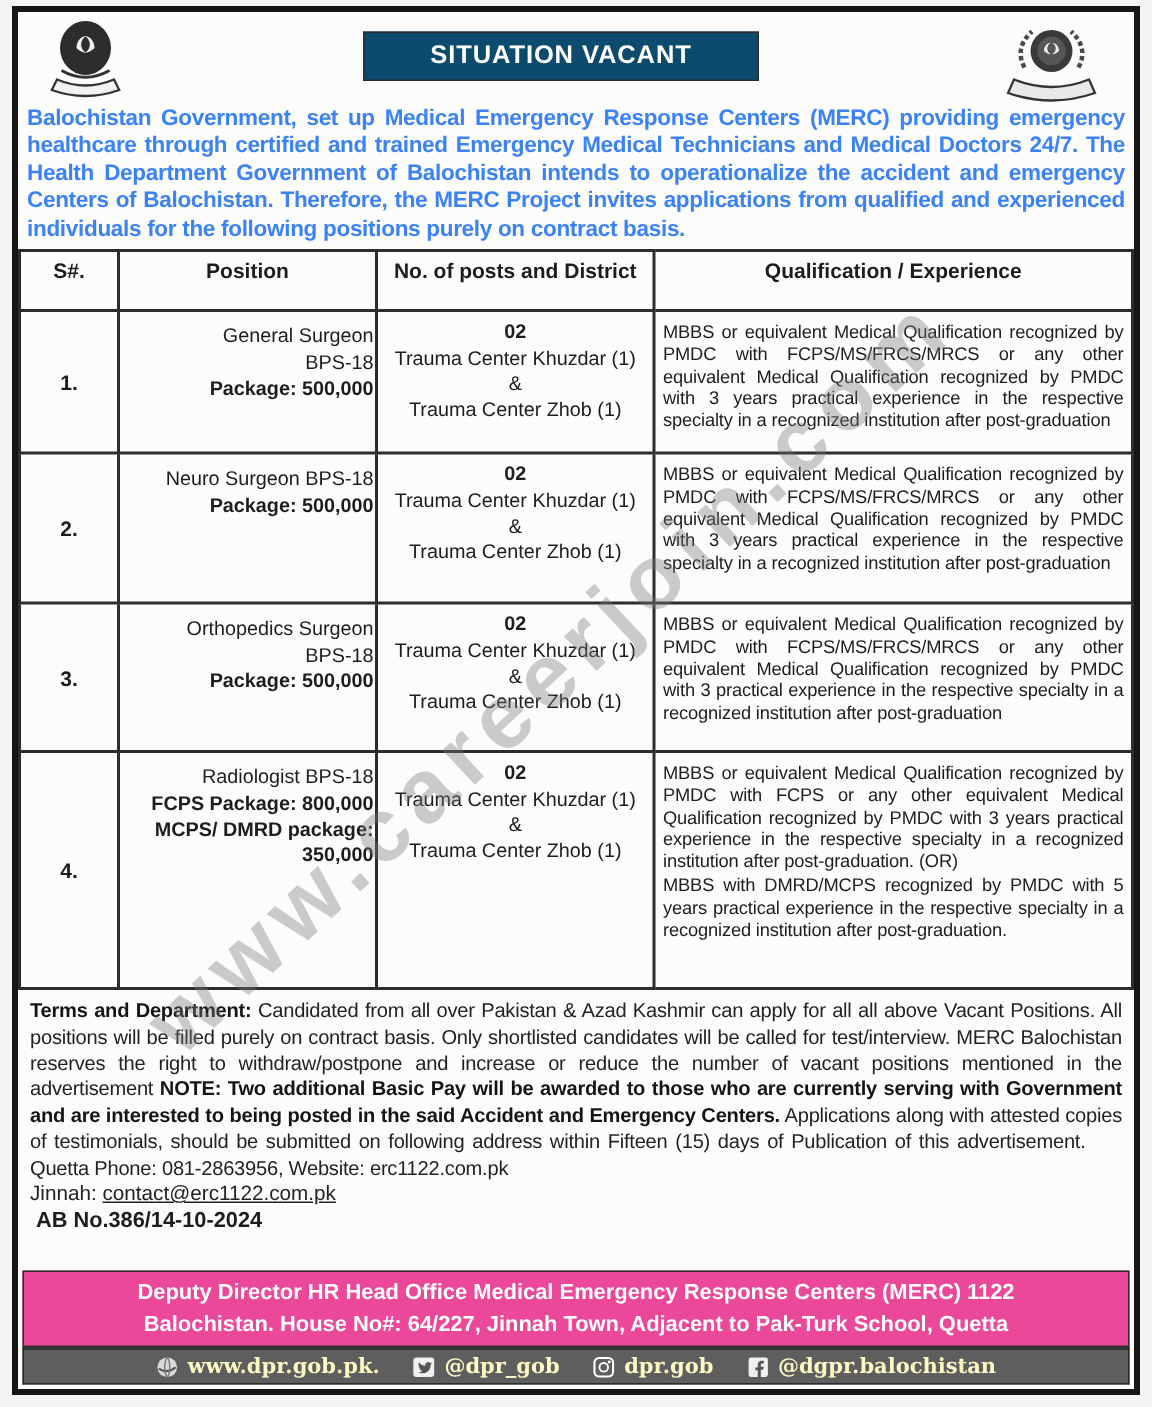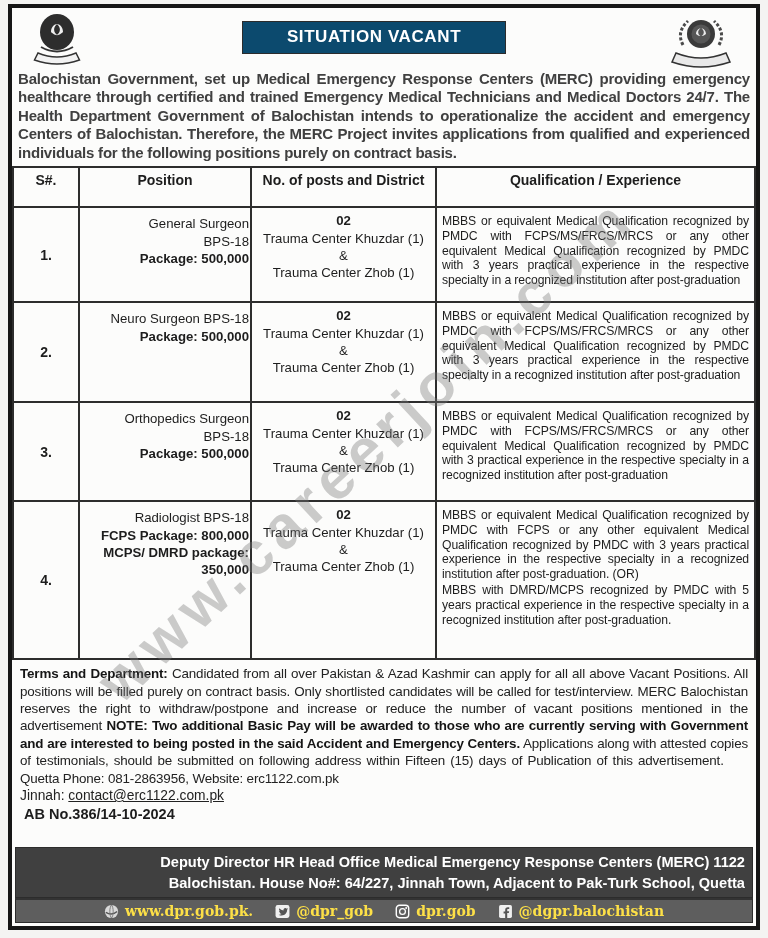--- a/index.html
+++ b/index.html
@@ -16,21 +16,21 @@
   .logo{flex:0 0 auto;}
   .title-wrap{flex:1;display:flex;justify-content:center;}
   .title-bar{
     margin-top:10px;background:#0c4a6e;color:#ffffff;font-weight:bold;
     font-size:17px;letter-spacing:.6px;padding:5px 44px 6px;white-space:nowrap;
     border:1px solid #2c2c2c;
   }
   
   .intro{
     padding:3px 6px 4px;font-weight:bold;font-size:15px;line-height:1.23;
-    text-align:justify;letter-spacing:-0.2px;color:#404040;
+    text-align:justify;letter-spacing:-0.2px;color:#3b82f6;
   }
   
   table{border-collapse:collapse;width:100%;table-layout:fixed;}
   th,td{border:2px solid #2d2d2d;vertical-align:top;overflow:hidden;}
   th{font-size:14px;padding:4px 2px;height:30px;text-align:center;}
   td.sr{text-align:center;font-weight:bold;font-size:14px;vertical-align:middle;}
   td.pos{text-align:right;font-size:13.2px;line-height:1.32;padding-top:7px;margin-left:37px;}
   td.pos .pkg{font-weight:bold;}
   td.posts{text-align:center;font-size:13.2px;line-height:1.32;padding-top:4px;}
   td.posts .count{font-weight:bold;}
@@ -45,26 +45,26 @@
     padding:5px 8px 0;font-size:13.4px;line-height:1.3;text-align:justify;
     letter-spacing:-0.15px;color:#222;
   }
   .terms .b{font-weight:bold;color:#151515;}
   .email-line{padding:1px 8px 0;font-size:13.8px;color:#222;}
   .email-link{text-decoration:underline;cursor:pointer;}
   .ab-line{text-align:left;font-weight:bold;font-size:14.5px;padding:3px 12px 0;}
   
   .footer-wrap{position:absolute;left:3px;right:3px;bottom:3px;}
   .footer-bar{
-    background:#404040;color:#ffffff;text-align:right;font-weight:bold;
+    background:#ec4899;color:#ffffff;text-align:center;font-weight:bold;
     font-size:14.6px;line-height:1.4;padding:4px 7px;border:1px solid #2c2c2c;
   }
   .social-bar{
     background:#5e5e5e;border:1px solid #2c2c2c;border-top:2px solid #333;
-    color:#fde047;display:flex;justify-content:center;align-items:center;gap:22px;
+    color:#fef9c3;display:flex;justify-content:center;align-items:center;gap:22px;
     padding:3px 6px;font-family:"DejaVu Serif", serif;font-weight:bold;font-size:14px;
   }
   .social-item{display:flex;align-items:center;gap:6px;white-space:nowrap;}
   .social-item svg{display:block;}
   
   .watermark{
     position:absolute;left:95px;top:648px;transform:rotate(-43deg);
     transform-origin:0 50%;font-size:60px;font-weight:bold;
     color:rgba(122,122,122,0.38);letter-spacing:7px;white-space:nowrap;
     pointer-events:none;z-index:5;

